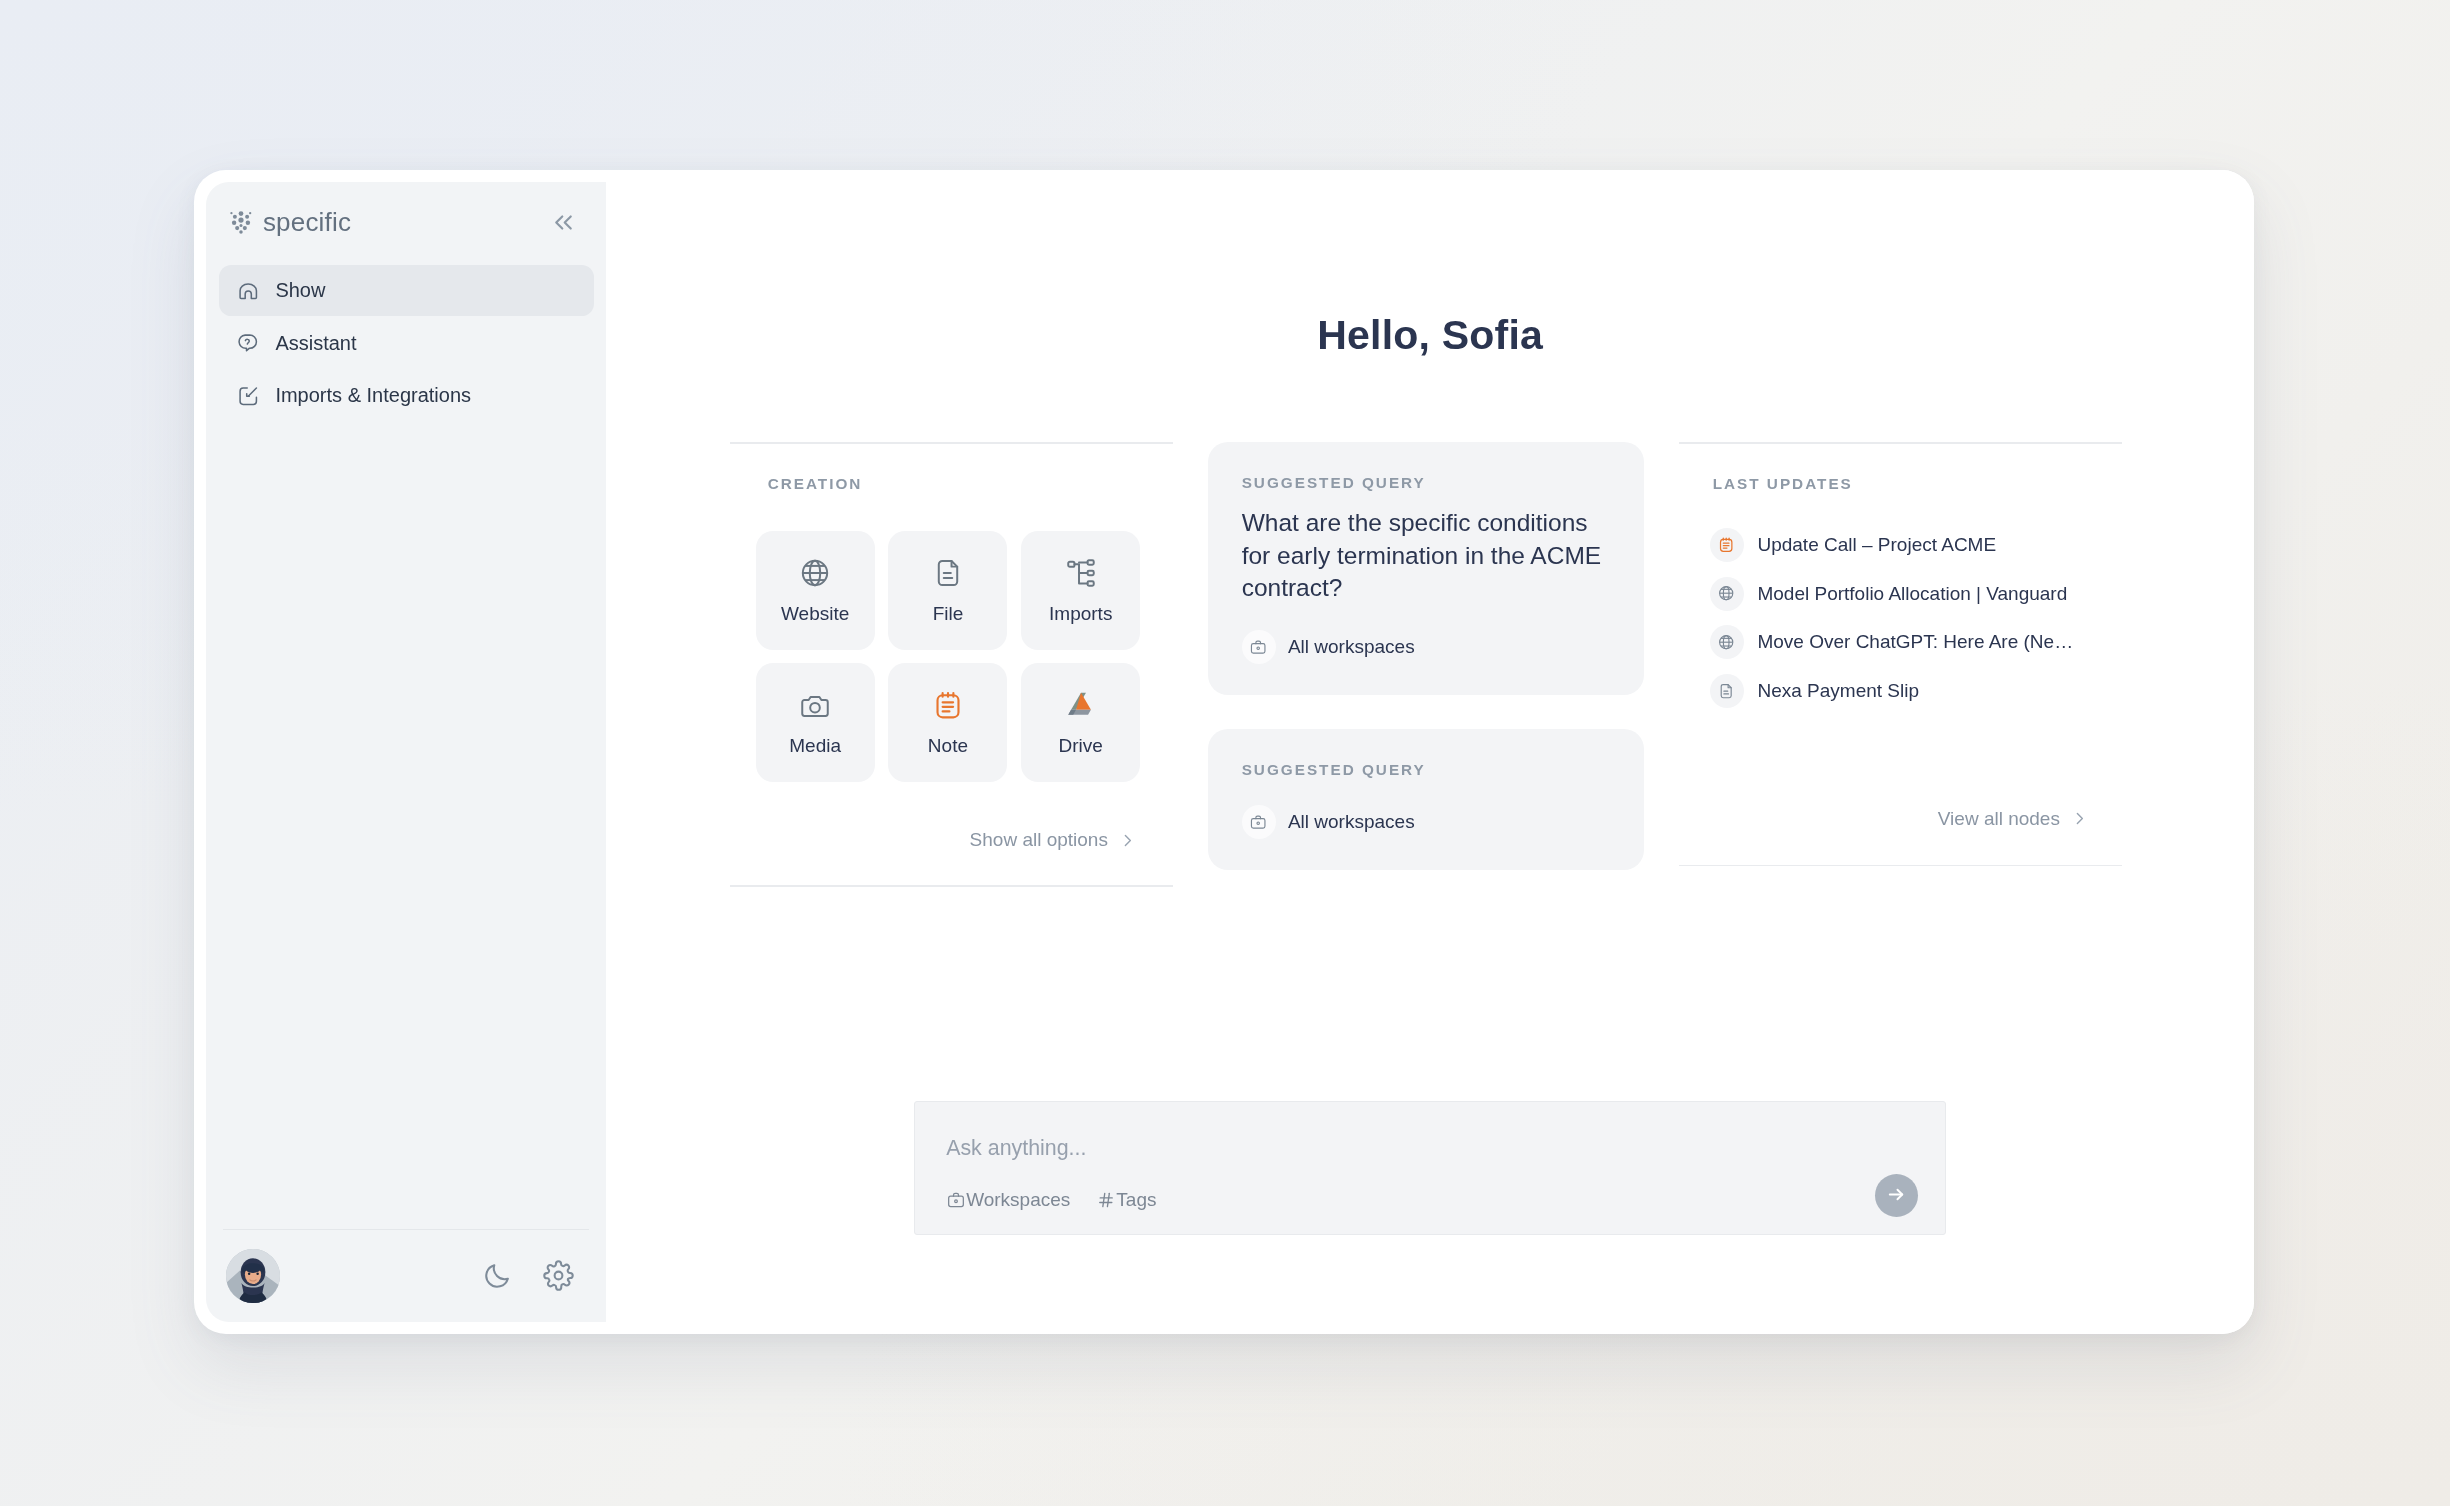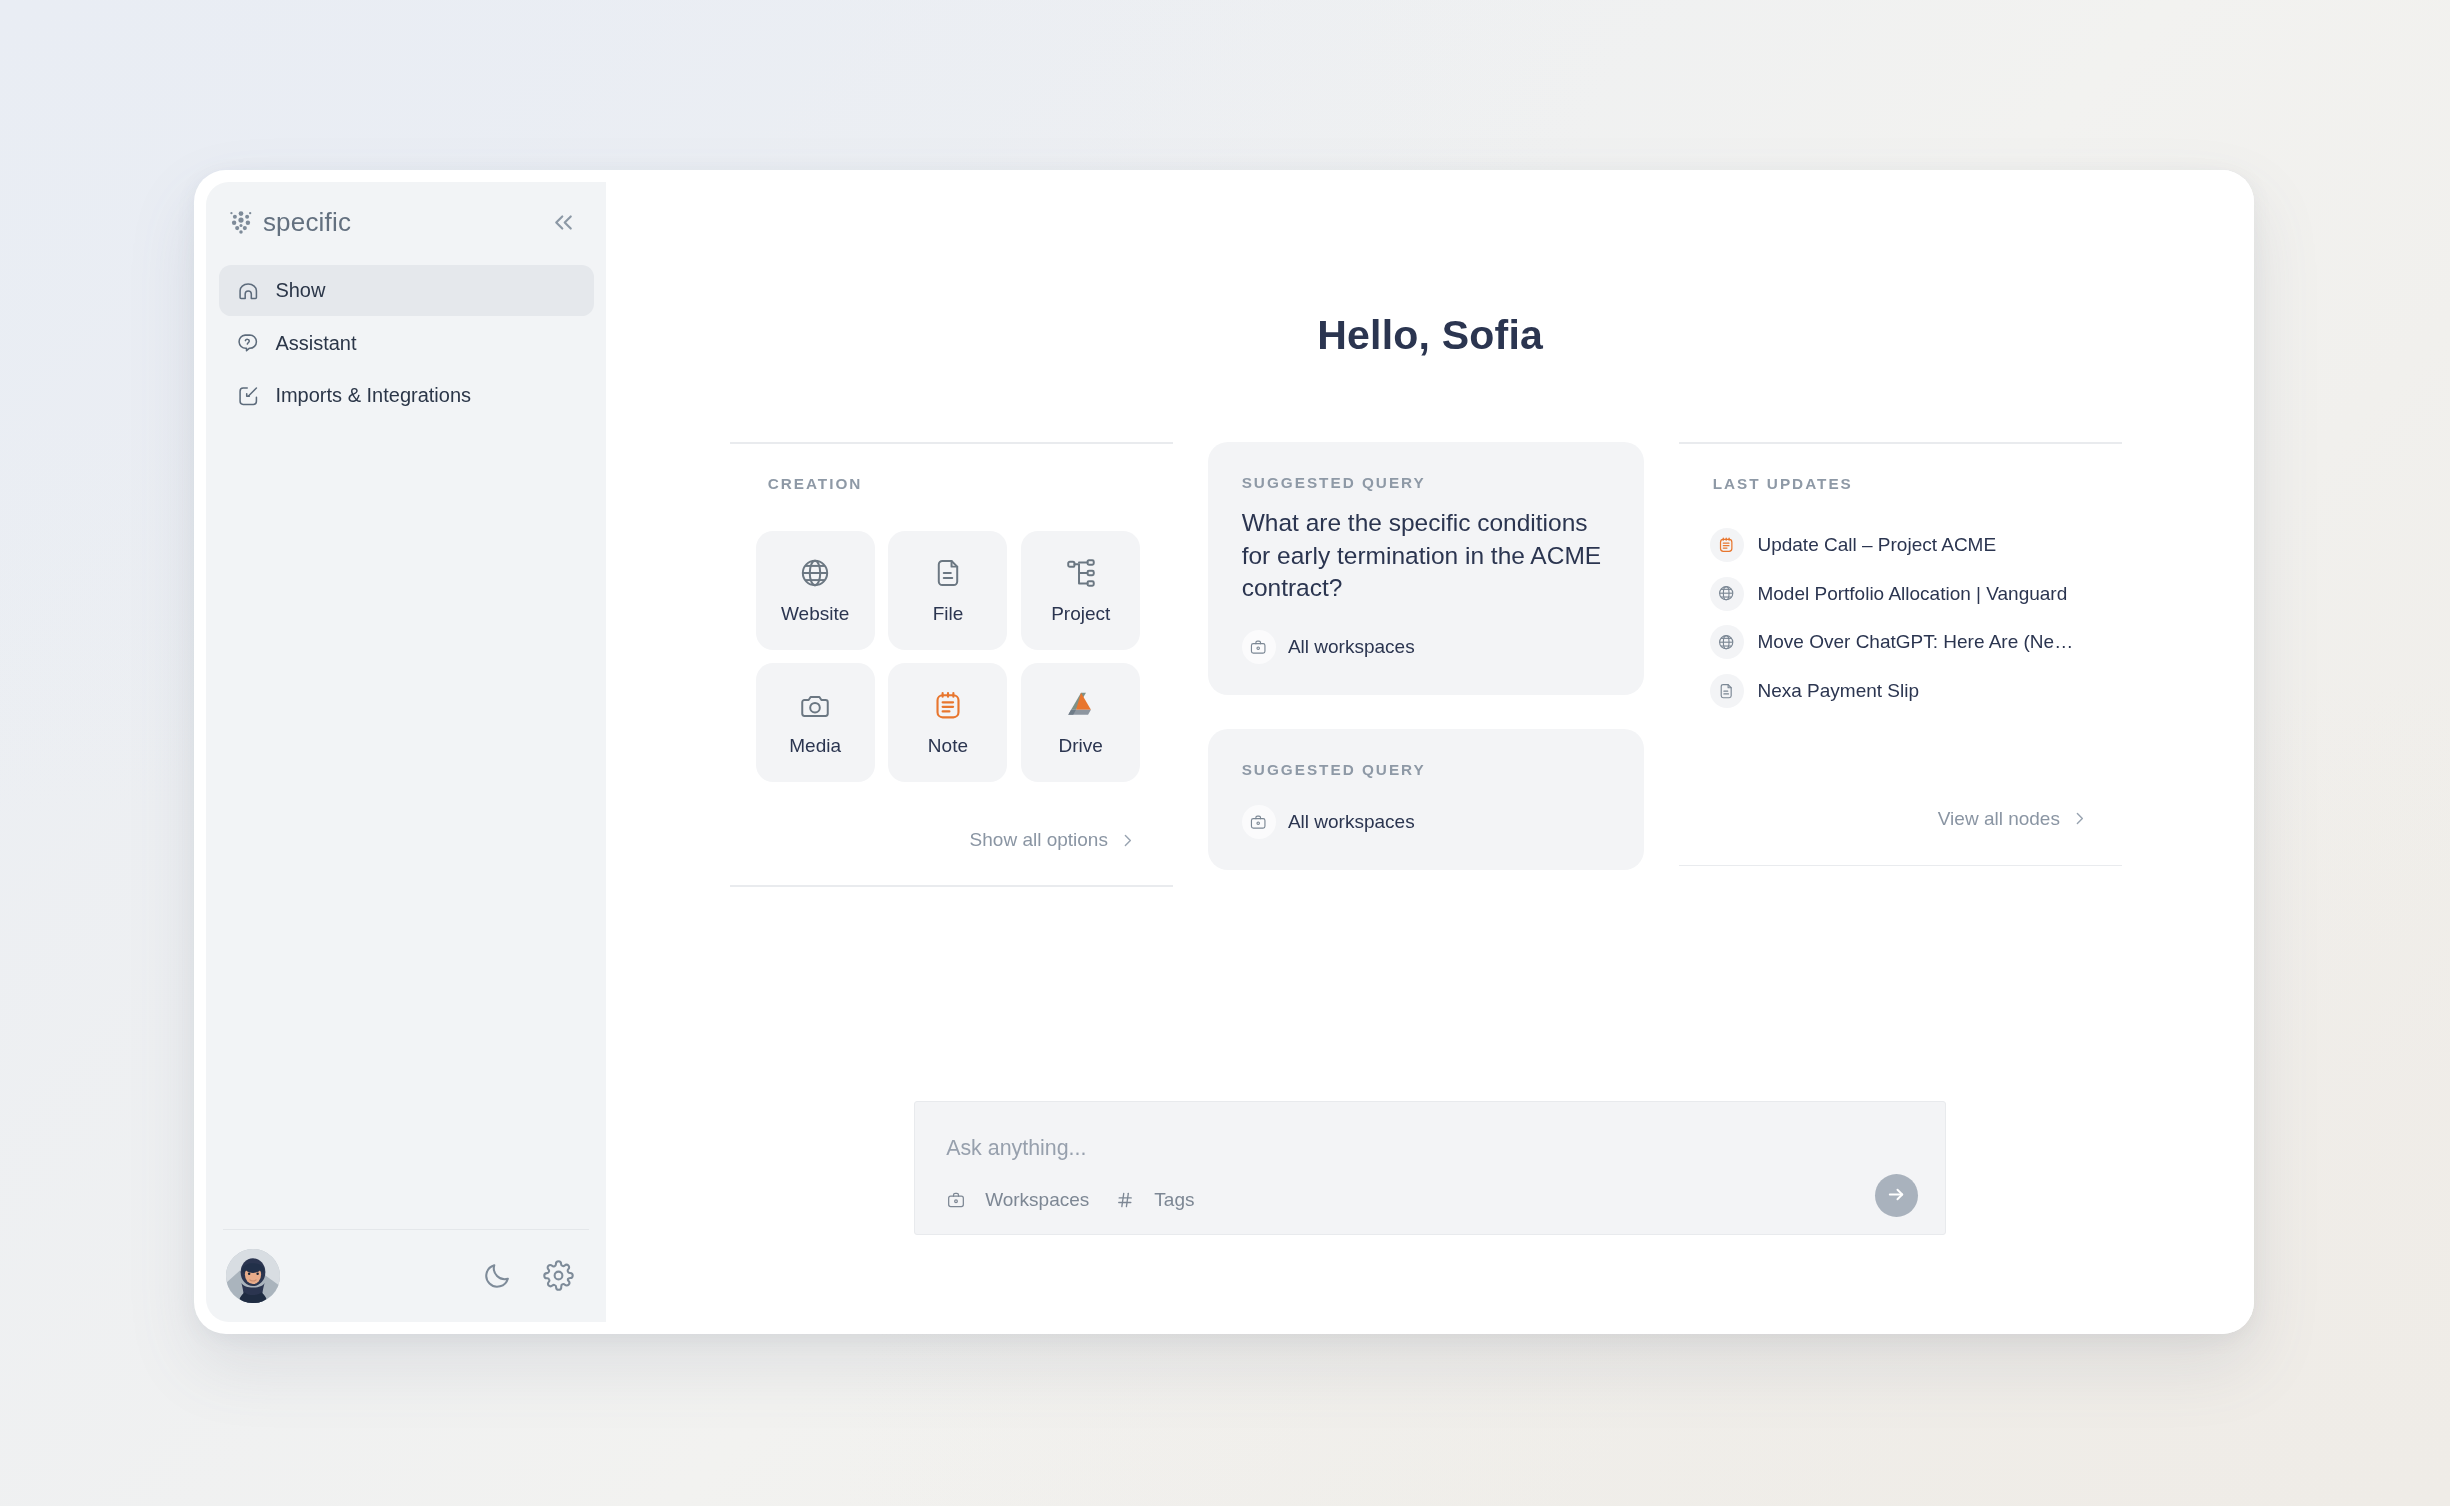--- a/index.html
+++ b/index.html
@@ -211,21 +211,21 @@
     border-radius: 3px;
     padding: 34px 31px 0 31px;
     cursor: text;
   }
   .composer-placeholder { font-size: 21.4px; color: #97a0ad; }
   .composer-actions {
     position: absolute;
     left: 31px; bottom: 23px;
     display: flex; align-items: center; gap: 26px;
   }
-  .chip { display: flex; align-items: center; gap: 19px; color: #7d8794; font-size: 19px; cursor: pointer; }
+  .chip { display: flex; align-items: center; gap: 0; color: #7d8794; font-size: 19px; cursor: pointer; }
   .chip svg { display:block; }
   .send-btn {
     position: absolute;
     right: 27.6px; bottom: 17px;
     width: 43px; height: 43px;
     border-radius: 50%;
     background: #a9b2bd;
     display: flex; align-items: center; justify-content: center;
     color: #fff;
     cursor: pointer;
@@ -378,21 +378,21 @@
               <svg width="34" height="34" viewBox="0 0 24 24" fill="none" stroke="currentColor" stroke-width="1.4" stroke-linecap="round" stroke-linejoin="round">
                 <rect x="3" y="4" width="4.4" height="3.6" rx="1.1"></rect>
                 <rect x="16.6" y="3" width="4.4" height="3.2" rx="1"></rect>
                 <rect x="16.6" y="10.4" width="4.4" height="3.2" rx="1"></rect>
                 <rect x="16.6" y="17.8" width="4.4" height="3.2" rx="1"></rect>
                 <path d="M7.4 5.8h3.2v13.6h6"></path>
                 <path d="M10.6 12h6"></path>
                   <path d="M10.6 4.6h6"></path>
               </svg>
             </span>
-            <span class="t-label">Project</span>
+            <span class="t-label">Imports</span>
           </div>
 
           <div class="create-tile">
             <span class="t-icon">
               <svg width="34" height="34" viewBox="0 0 24 24" fill="none" stroke="currentColor" stroke-width="1.4" stroke-linecap="round" stroke-linejoin="round">
                 <path d="M4.5 7.8h3l1.4-2.2h6.2l1.4 2.2h3A1.5 1.5 0 0 1 21 9.3v8.2a1.5 1.5 0 0 1-1.5 1.5h-15A1.5 1.5 0 0 1 3 17.5V9.3a1.5 1.5 0 0 1 1.5-1.5z"></path>
                 <circle cx="12" cy="13.2" r="3.4"></circle>
               </svg>
             </span>
             <span class="t-label">Media</span>

